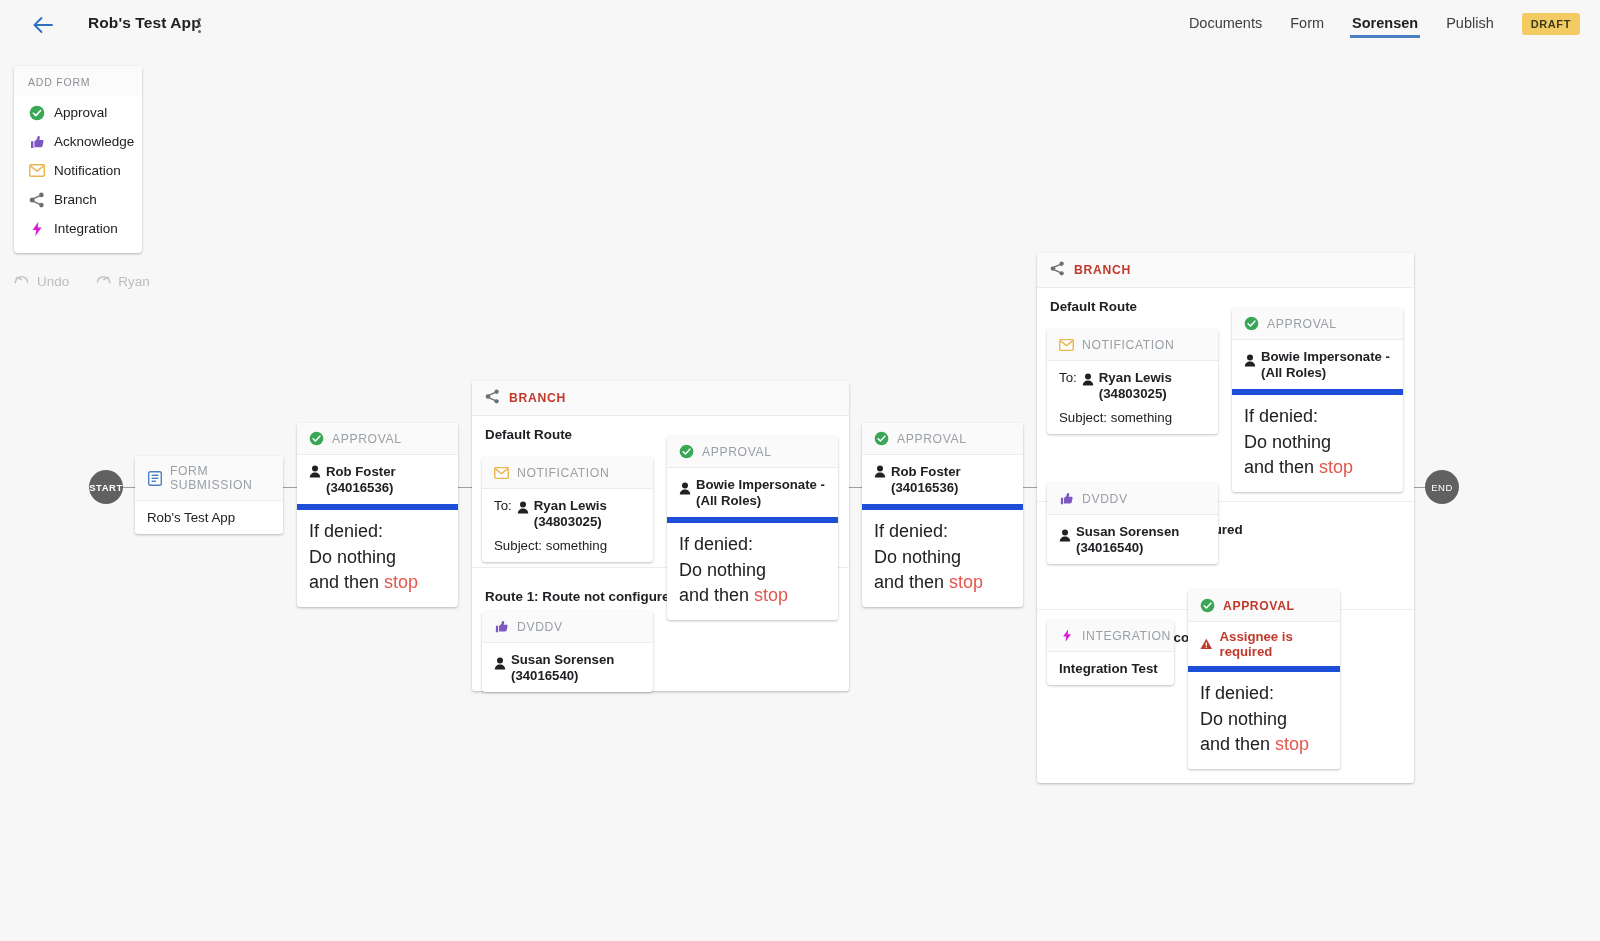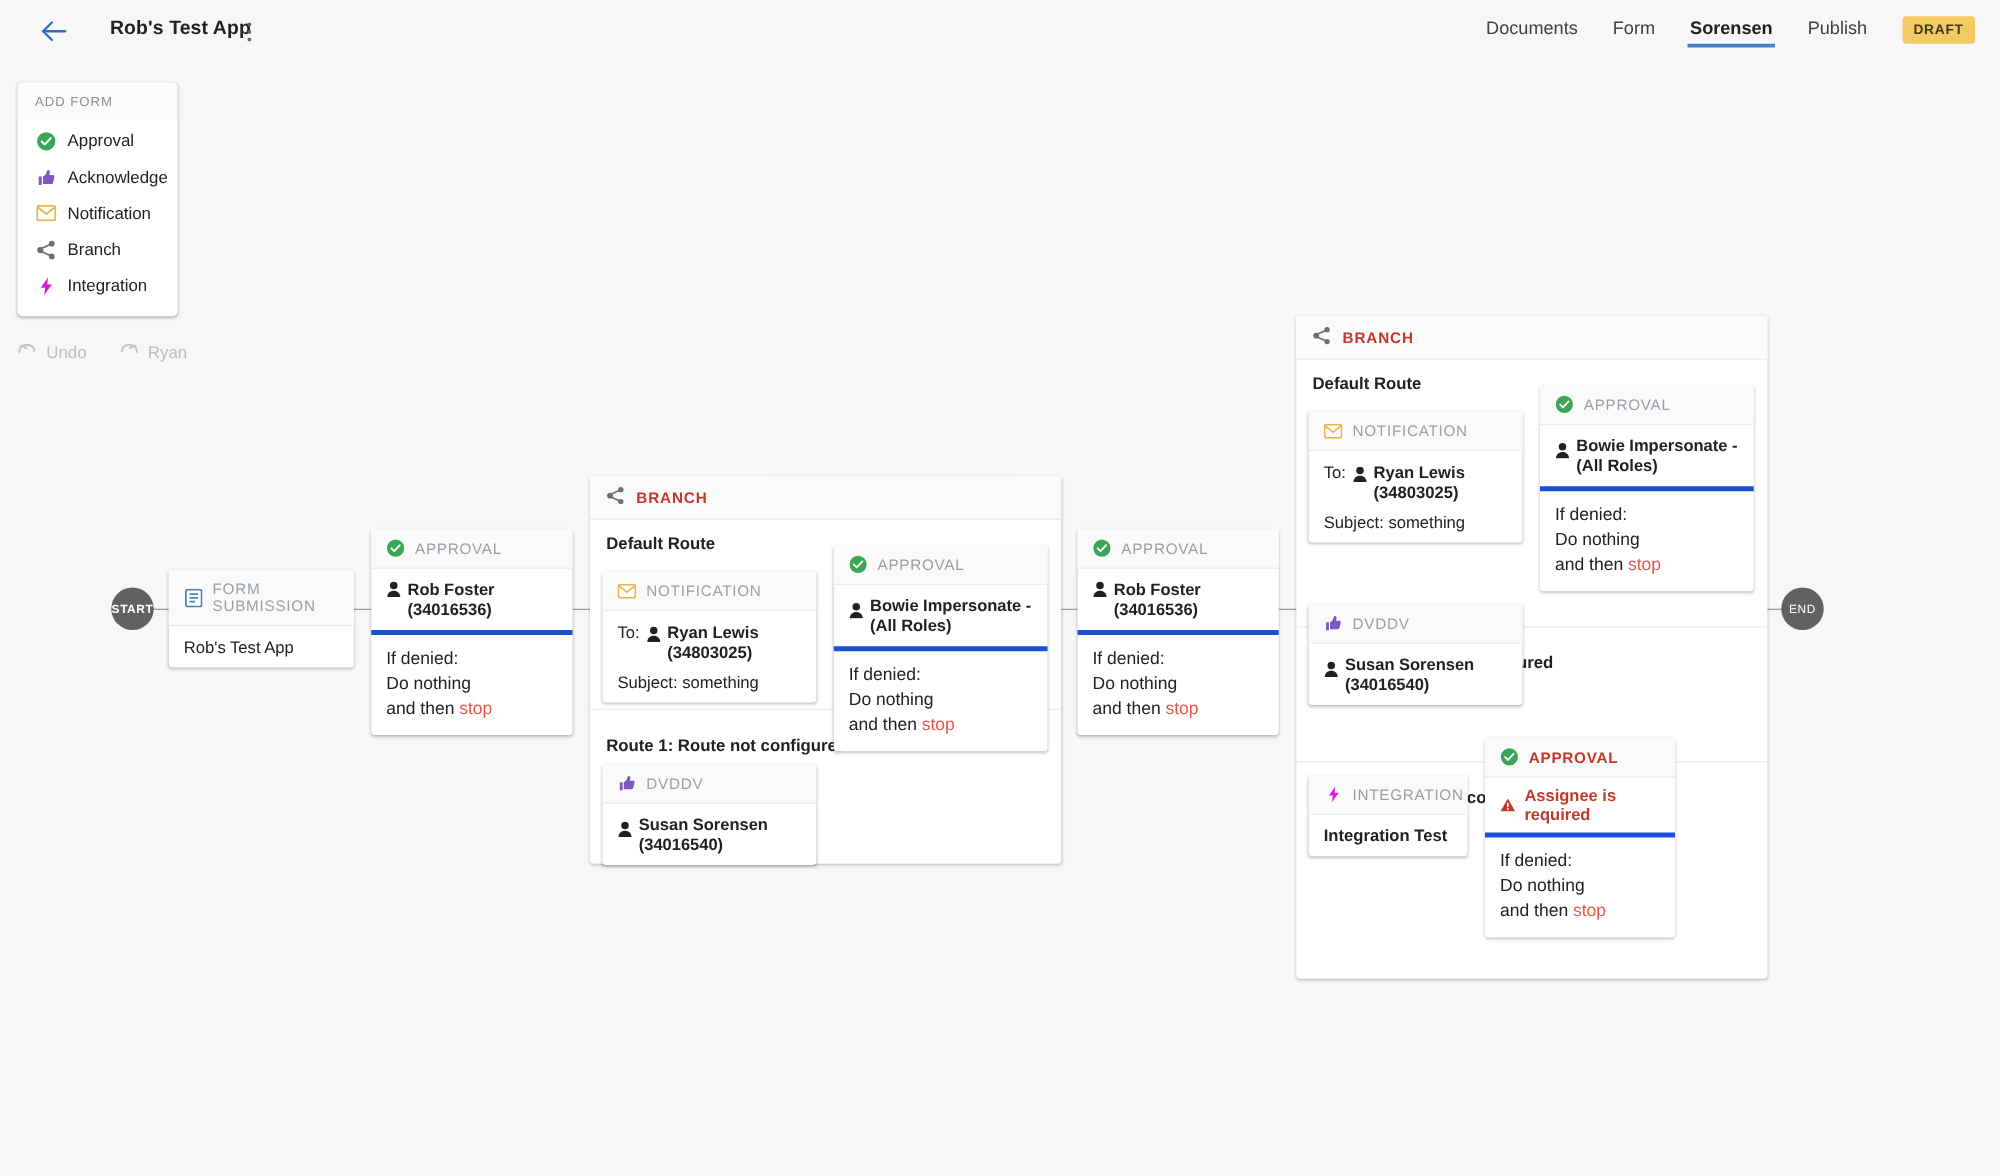--- a/index.html
+++ b/index.html
@@ -68,21 +68,21 @@
     display: flex; align-items: center; gap: 9px;
     padding: 6px 10px 6px 14px; font-size: 13.5px; color: #202124; cursor: pointer;
   }
   .step-ico { width: 17px; height: 17px; display: flex; align-items: center; justify-content: center; flex: none; }
 
   .undoredo {
     position: absolute; left: 14px; top: 274px;
     display: flex; gap: 26px; align-items: center;
   }
   .ur {
-    display: flex; align-items: flex-start; gap: 7px;
+    display: flex; align-items: center; gap: 7px;
     font-size: 13.5px; color: #bdbdbd; cursor: default;
   }
 
   
   .canvas { position: absolute; inset: 48px 0 0 0; }
 
   .endpoint {
     position: absolute; width: 34px; height: 34px; border-radius: 50%;
     background: #616161; color: #fff; font-size: 9.5px; letter-spacing: .5px;
     display: flex; align-items: center; justify-content: center;
@@ -97,22 +97,22 @@
     padding: 8px 12px; background: #fafafa;
     border-bottom: 1px solid #ececec;
     font-size: 12.2px; letter-spacing: .6px; color: #9aa0a6;
   }
   .card-head .hico { width: 15px; height: 15px; display: flex; align-items: center; justify-content: center; flex: none; }
   .card-body { padding: 9px 12px; font-size: 13.3px; color: #202124; }
   .card-body.bold { font-weight: bold; }
   .person { display: flex; align-items: flex-start; gap: 5px; font-weight: bold; font-size: 13.2px; line-height: 1.18; }
   .person .pico { flex: none; margin-top: 1px; }
   .denied {
-    border-top: 4px solid #1d4ed8; padding: 9px 12px 11px;
-    font-size: 14px; color: #202124; line-height: 1.42;
+    border-top: 6px solid #1d4ed8; padding: 9px 12px 11px;
+    font-size: 18px; color: #202124; line-height: 1.42;
   }
   .stop { color: #e2574c; }
 
   .branch-box {
     position: absolute; background: #fff; border-radius: 3px;
     box-shadow: 0 1px 3px rgba(0,0,0,.17), 0 1px 2px rgba(0,0,0,.10);
   }
   .branch-head {
     display: flex; align-items: center; gap: 9px;
     padding: 8px 13px; background: #fafafa; border-bottom: 1px solid #ececec;

